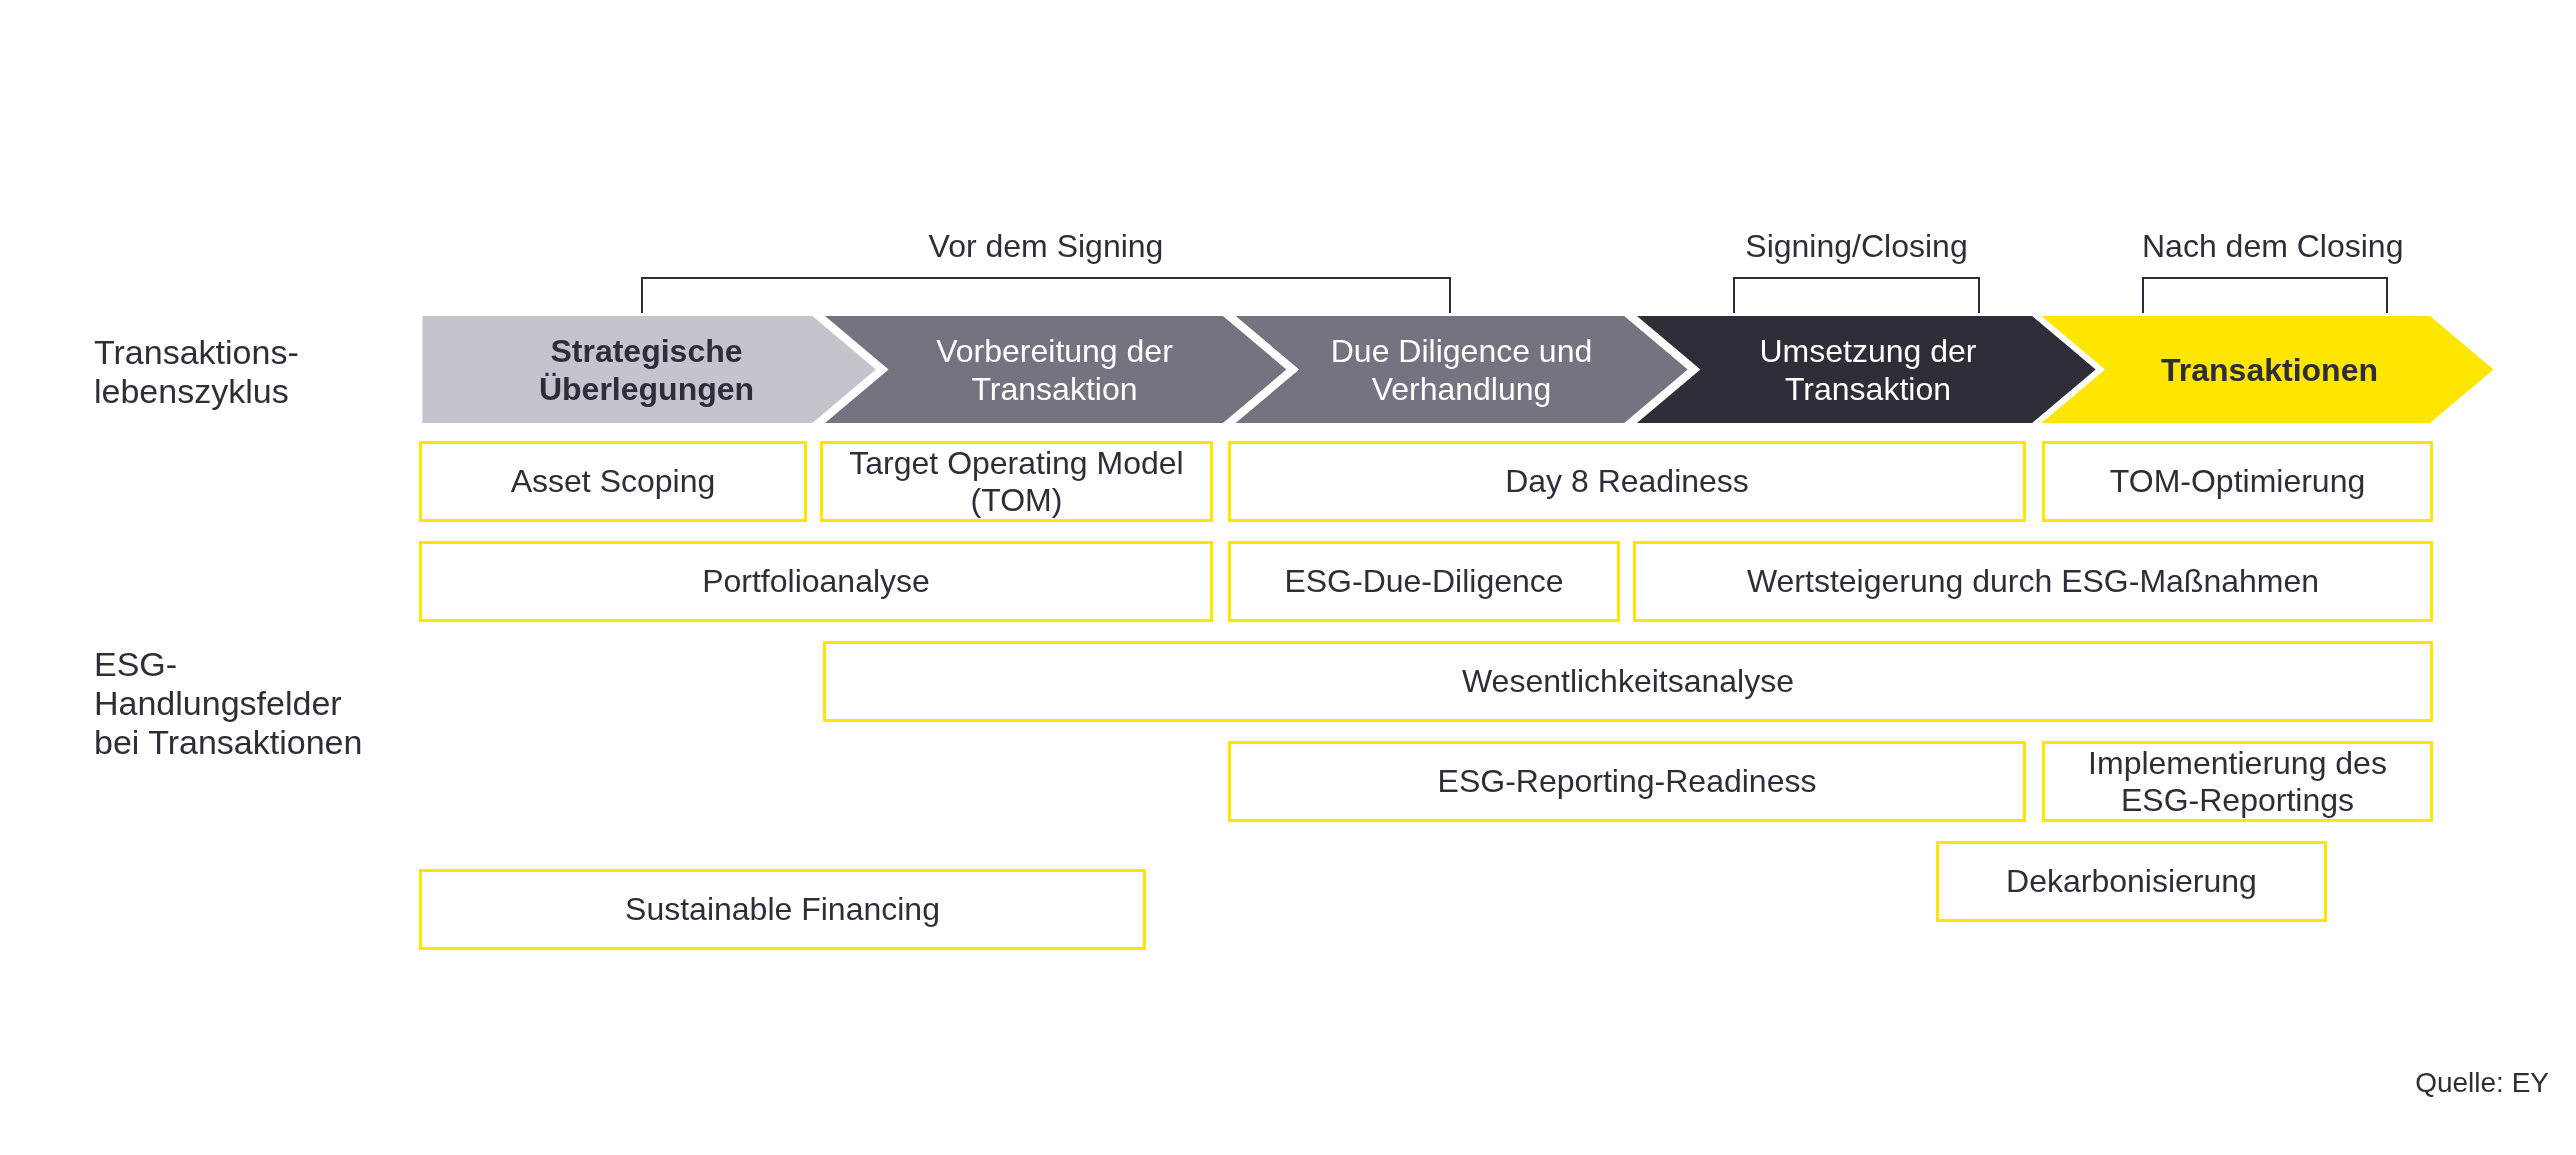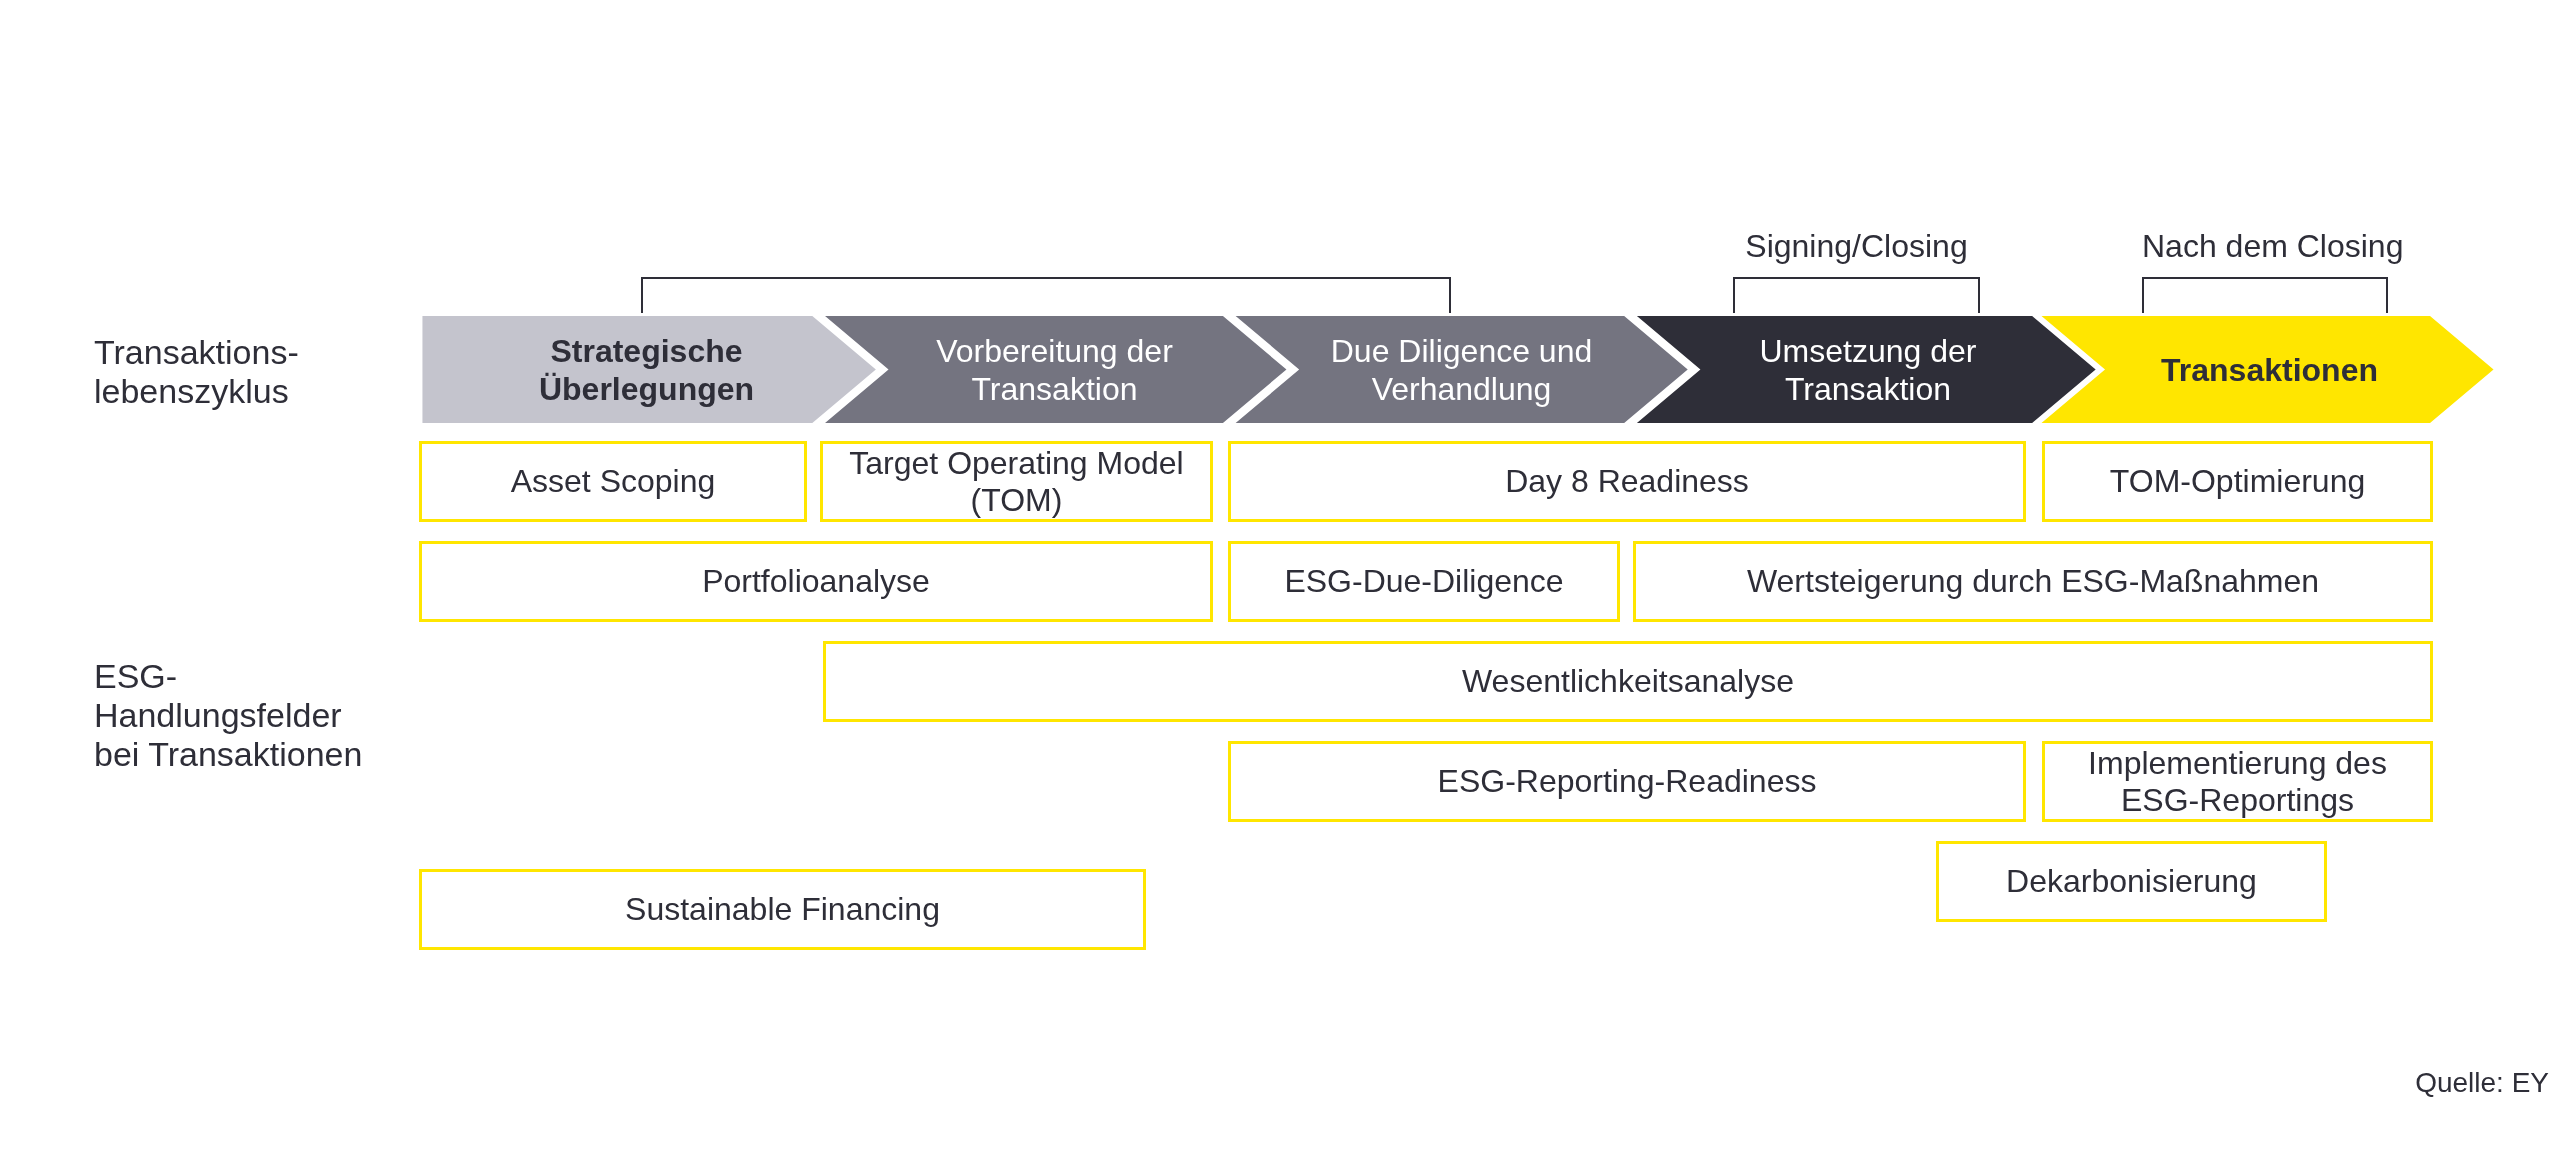--- a/index.html
+++ b/index.html
@@ -54,31 +54,32 @@
   .source-note{
     position:absolute;right:27px;top:1067px;
     font-size:28px;color:#2E2E38;
   }
 </style>
 </head>
 <body>
 
 <div class="canvas">
 
+  <div class="phase-label" style="left:641px;width:810px;">Vor dem Signing</div>
   <div class="bracket" style="left:641px;width:810px;"></div>
 
   <div class="phase-label" style="left:1733px;width:247px;">Signing/Closing</div>
   <div class="bracket" style="left:1733px;width:247px;"></div>
 
   <div class="phase-label" style="left:2142px;width:246px;">Nach dem Closing</div>
   <div class="bracket" style="left:2142px;width:246px;"></div>
 
   <div class="row-label" style="top:333px;">Transaktions-
 lebenszyklus</div>
-  <div class="row-label" style="top:645px;margin-top:12px;">ESG-
+  <div class="row-label" style="top:645px;">ESG-
 Handlungsfelder
 bei Transaktionen</div>
 
   <svg class="chevron-svg" width="2080" height="107" viewBox="0 0 3100 160">
     <polygon points="0,0 583,0 678,80 583,160 0,160" fill="#C4C4CD"></polygon>
     <polygon points="602,0 1197,0 1292,80 1197,160 602,160 697,80" fill="#747480"></polygon>
     <polygon points="1216,0 1797,0 1892,80 1797,160 1216,160 1311,80" fill="#747480"></polygon>
     <polygon points="1816,0 2407,0 2502,80 2407,160 1816,160 1911,80" fill="#2E2E38"></polygon>
     <polygon points="2421,0 3002,0 3097,80 3002,160 2421,160 2516,80" fill="#FFE600"></polygon>
   </svg>

